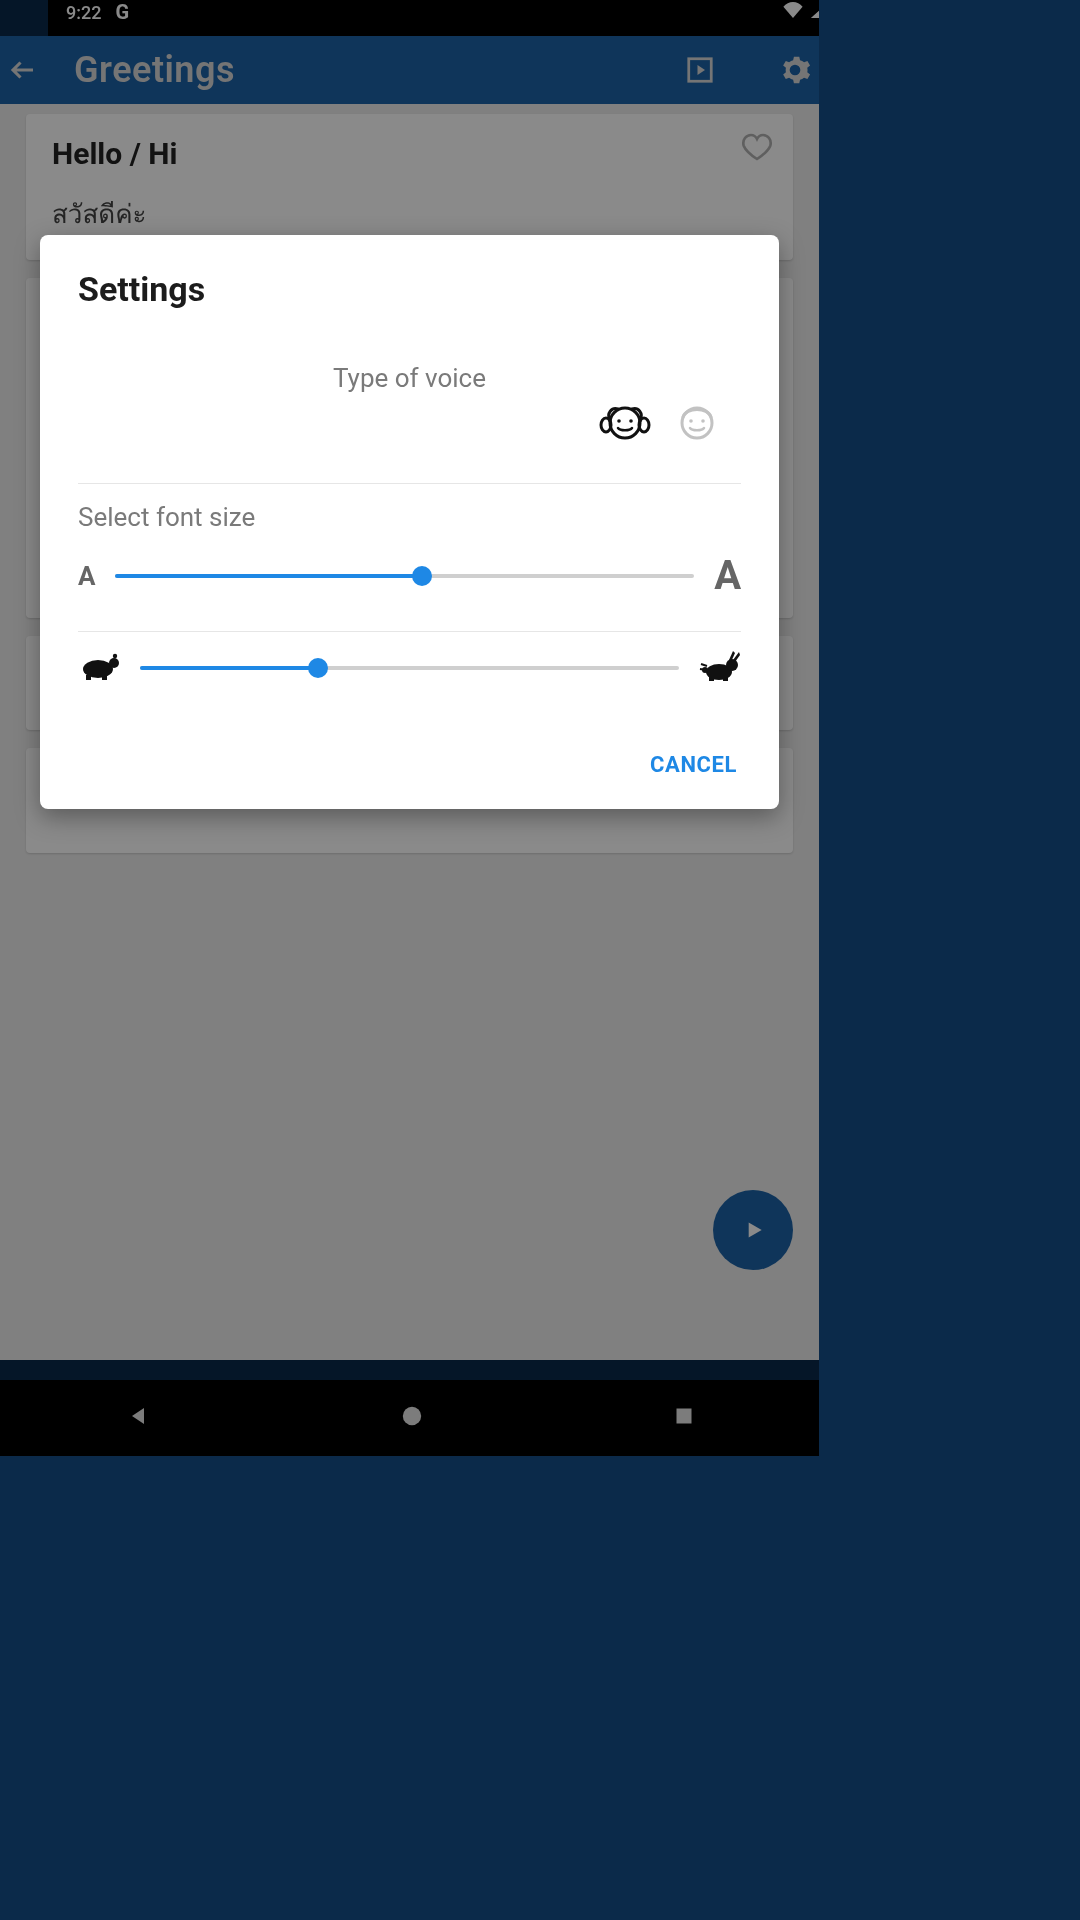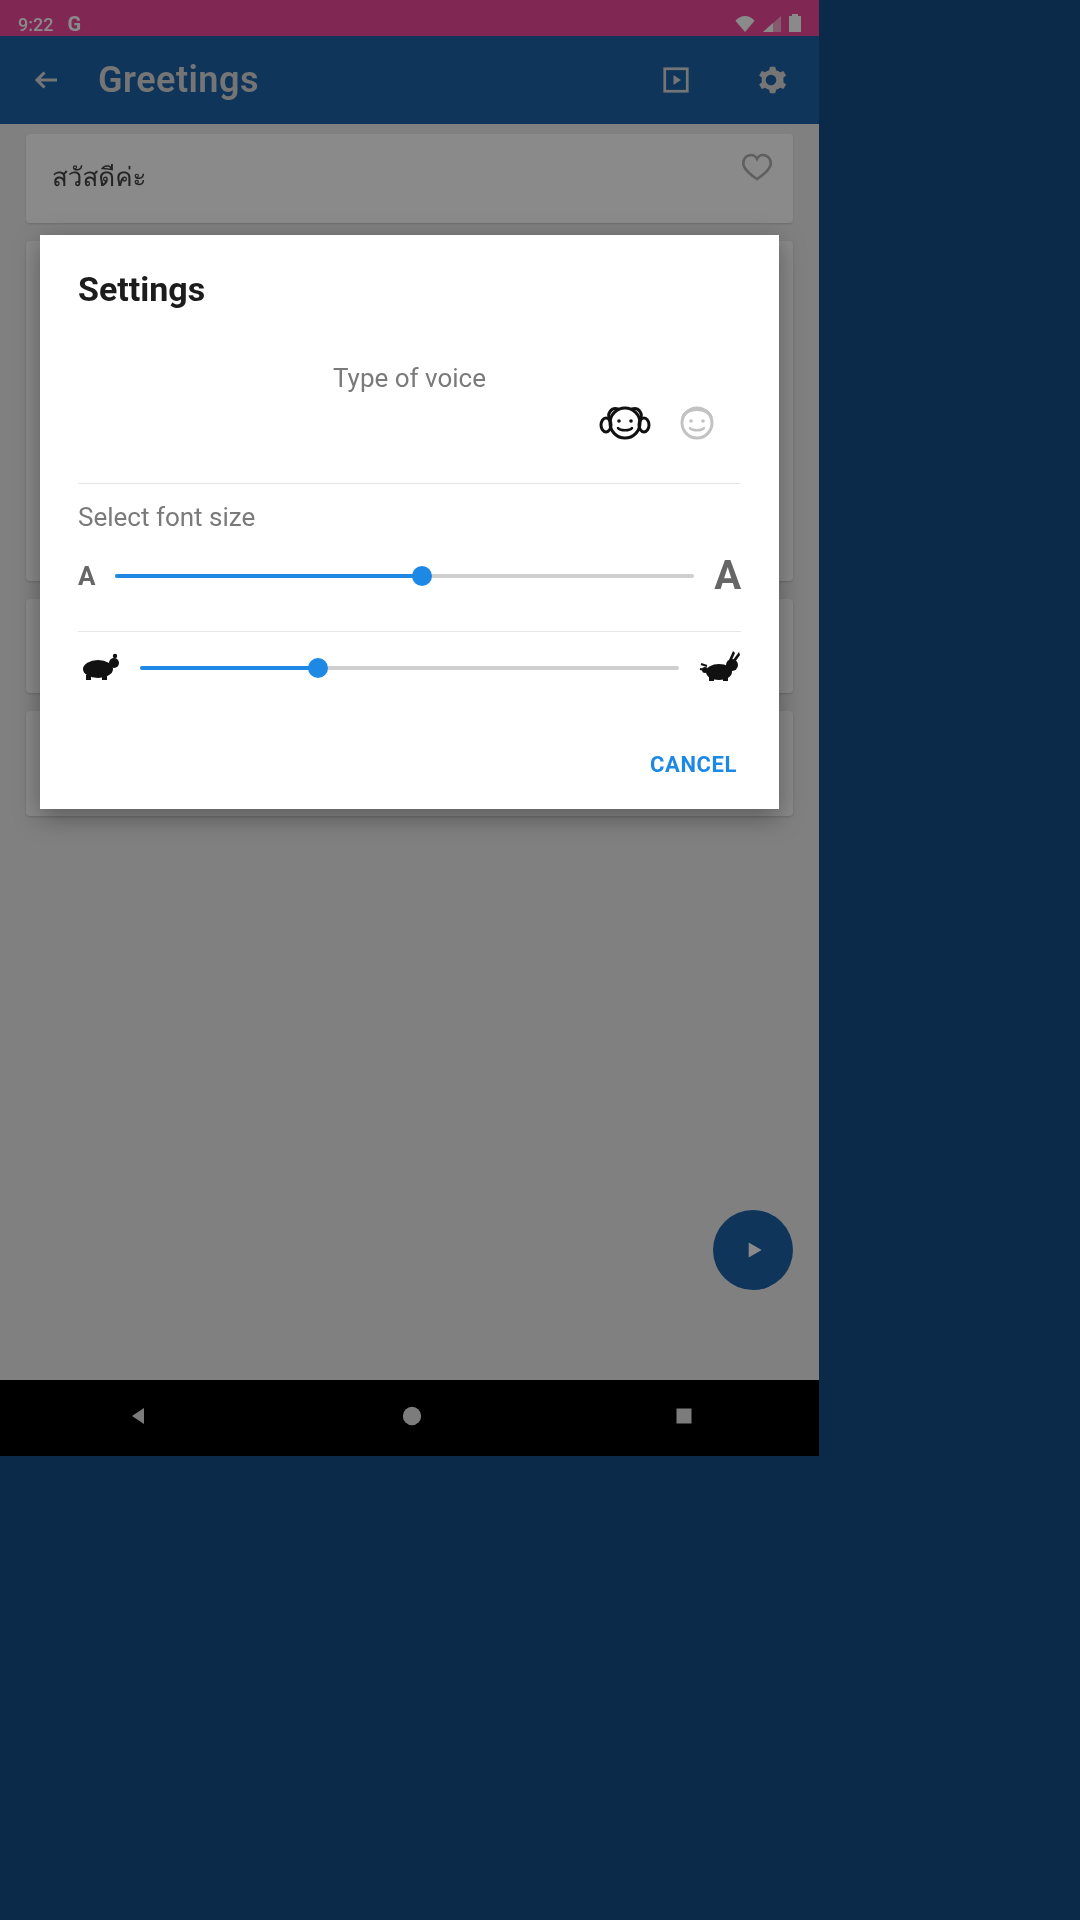--- a/index.html
+++ b/index.html
@@ -1,26 +1,26 @@
 <!DOCTYPE html>
 <html><head>
 <meta charset="utf-8">
 <style>
   * { box-sizing: border-box; margin: 0; padding: 0; }
   html, body { width: 819px; height: 1456px; overflow: hidden; font-family: Roboto, -apple-system, Helvetica, Arial, sans-serif; }
   body { background: #0b2a4a; position: relative; }
 
   
-  .status-bar { height: 36px; width: 100%; background: #ec4899; color: #fff; display: flex; align-items: flex-end; padding: 0 18px; font-size: 18px; font-weight: 500; }
+  .status-bar { height: 36px; width: 100%; background: #000000; color: #fff; display: flex; align-items: flex-start; padding: 0 18px; font-size: 18px; font-weight: 500; margin-left: 48px; }
   .status-left { display: flex; align-items: center; gap: 14px; }
   .status-right { margin-left: auto; display: flex; align-items: center; gap: 8px; }
   .g-logo { font-weight: 700; font-size: 20px; }
 
   
-  .app-header { height: 88px; width: 100%; background: #1c63a7; display: flex; align-items: center; padding: 0 32px; gap: 36px; }
+  .app-header { height: 68px; width: 100%; background: #1c63a7; display: flex; align-items: center; padding: 0 8px; gap: 36px; }
   .header-title { color: #d8d8d8; font-size: 36px; font-weight: 600; letter-spacing: 0.5px; }
   .header-spacer { flex: 1; }
   .header-icon { color: #d8d8d8; display: flex; align-items: center; justify-content: center; }
 
   
   .surface { background: #ececec; width: 100%; height: calc(100% - 36px - 88px - 76px); position: relative; padding: 10px 26px; display: flex; flex-direction: column; gap: 18px; }
 
   .card { background: #fff; border-radius: 4px; box-shadow: 0 1px 2px rgba(0,0,0,0.15); padding: 22px 26px 26px 26px; position: relative; }
   .card-title { font-size: 30px; font-weight: 700; color: #222; margin-bottom: 22px; }
   .card-sub { font-size: 26px; color: #444; }
@@ -32,21 +32,21 @@
   
   .fab { position: absolute; right: 26px; bottom: 90px; width: 80px; height: 80px; border-radius: 50%; background: #1c63a7; display: flex; align-items: center; justify-content: center; }
 
   
   .navbar { position: absolute; bottom: 0; left: 0; width: 100%; height: 76px; background: #000; display: flex; align-items: center; justify-content: space-around; }
 
   
   .scrim { position: absolute; inset: 0; background: rgba(0,0,0,0.46); z-index: 50; }
 
   
-  .dialog { position: absolute; z-index: 60; left: 40px; right: 40px; top: 235px; background: #fff; border-radius: 0; box-shadow: 0 8px 24px rgba(0,0,0,0.35); padding: 34px 38px 24px 38px; }
+  .dialog { position: absolute; z-index: 60; left: 40px; right: 40px; top: 235px; background: #fff; border-radius: 8px; box-shadow: 0 8px 24px rgba(0,0,0,0.35); padding: 34px 38px 24px 38px; }
   .dialog-title { font-size: 34px; font-weight: 700; color: #1c1c1c; margin-bottom: 40px; }
   .setting-row { padding: 14px 0 28px 0; flex-direction: column; }
   .setting-label { font-size: 26px; color: #7a7a7a; margin-bottom: 20px; }
   .divider { height: 1px; background: #e6e6e6; margin: 4px 0; }
 
   .voice-toggle { display: flex; gap: 0; margin-left: auto; width: 160px; justify-content: center; }
   .voice-row { display: flex; align-items: center; }
   .voice-opt { width: 72px; height: 58px; display: flex; align-items: center; justify-content: center; }
   .voice-opt.inactive svg { opacity: 0.25; }
 
@@ -116,20 +116,21 @@
 </div>
 
 <div class="surface">
 
   <div class="card">
     <span class="heart">
       <svg width="32" height="30" viewBox="0 0 24 22">
           <path fill="none" stroke="#b0b0b0" stroke-width="2" d="M12 20s-8-5.2-10-10C.8 5.4 4 2 7.5 2c2 0 3.6 1.2 4.5 3 .9-1.8 2.5-3 4.5-3C20 2 23.2 5.4 22 10c-2 4.8-10 10-10 10z"></path>
         </svg>
     </span>
+    <div class="card-title">Hello / Hi</div>
     <div class="card-sub">สวัสดีค่ะ</div>
   </div>
 
   <div class="card spacer-card"></div>
 
   <div class="card tip-card">
     <div class="tip-line">
       <span>
         <svg width="28" height="28" viewBox="0 0 24 24">
             <circle cx="12" cy="12" r="10" fill="none" stroke="#888" stroke-width="2"></circle>

